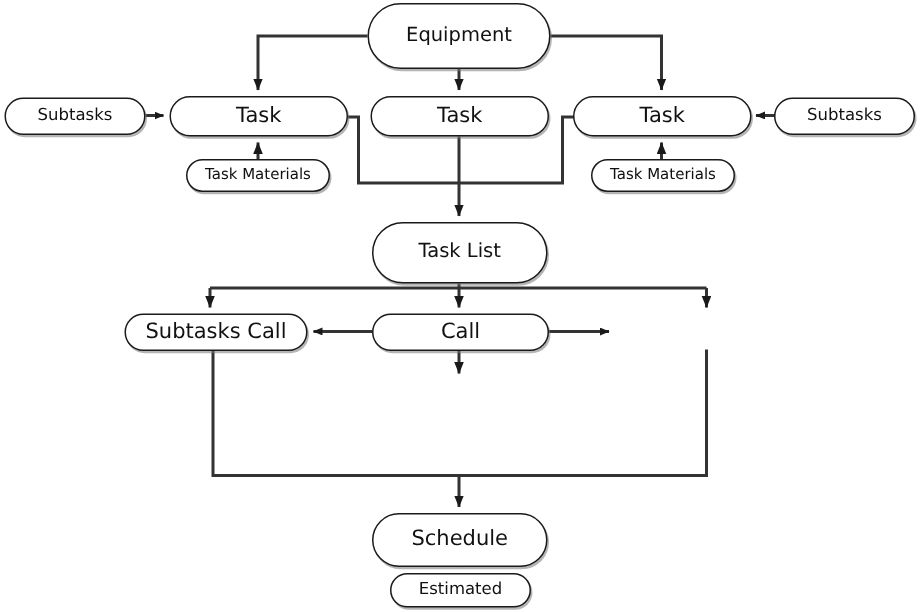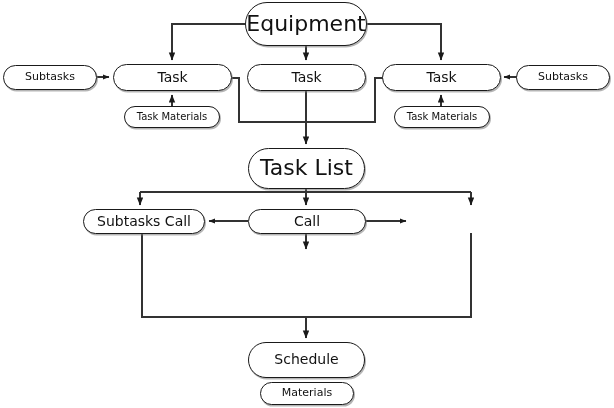--- a/index.html
+++ b/index.html
@@ -35,21 +35,21 @@
     color: #111111;
     line-height: 1.12;
     z-index: 3;
     box-shadow: 1px 1.5px 0 rgba(120,120,120,0.55);
   }
   .node span {
     display: block;
     padding: 0 6px;
     white-space: pre-line;
   }
-  .n-lg  { font-size: 22px; }
+  .n-lg  { font-size: 13px; }
   .n-md  { font-size: 14px; }
   .n-sm  { font-size: 11px; }
   .n-xs  { font-size: 10px; }
 </style>
 </head>
 <body>
 
 <div id="canvas">
 
   <svg id="wires" viewBox="0 0 614 408" xmlns="http://www.w3.org/2000/svg">
@@ -152,16 +152,16 @@
     <span>Call</span>
   </div>
 
 
 
   <div class="node n-md" style="left:248px; top:342px; width:117px; height:36px;text-align:right;">
     <span>Schedule</span>
   </div>
 
   <div class="node n-sm" style="left:260px; top:382px; width:94px; height:23px;">
-    <span>Materials</span>
+    <span>Estimated</span>
   </div>
 
 </div>
 
 </body></html>

